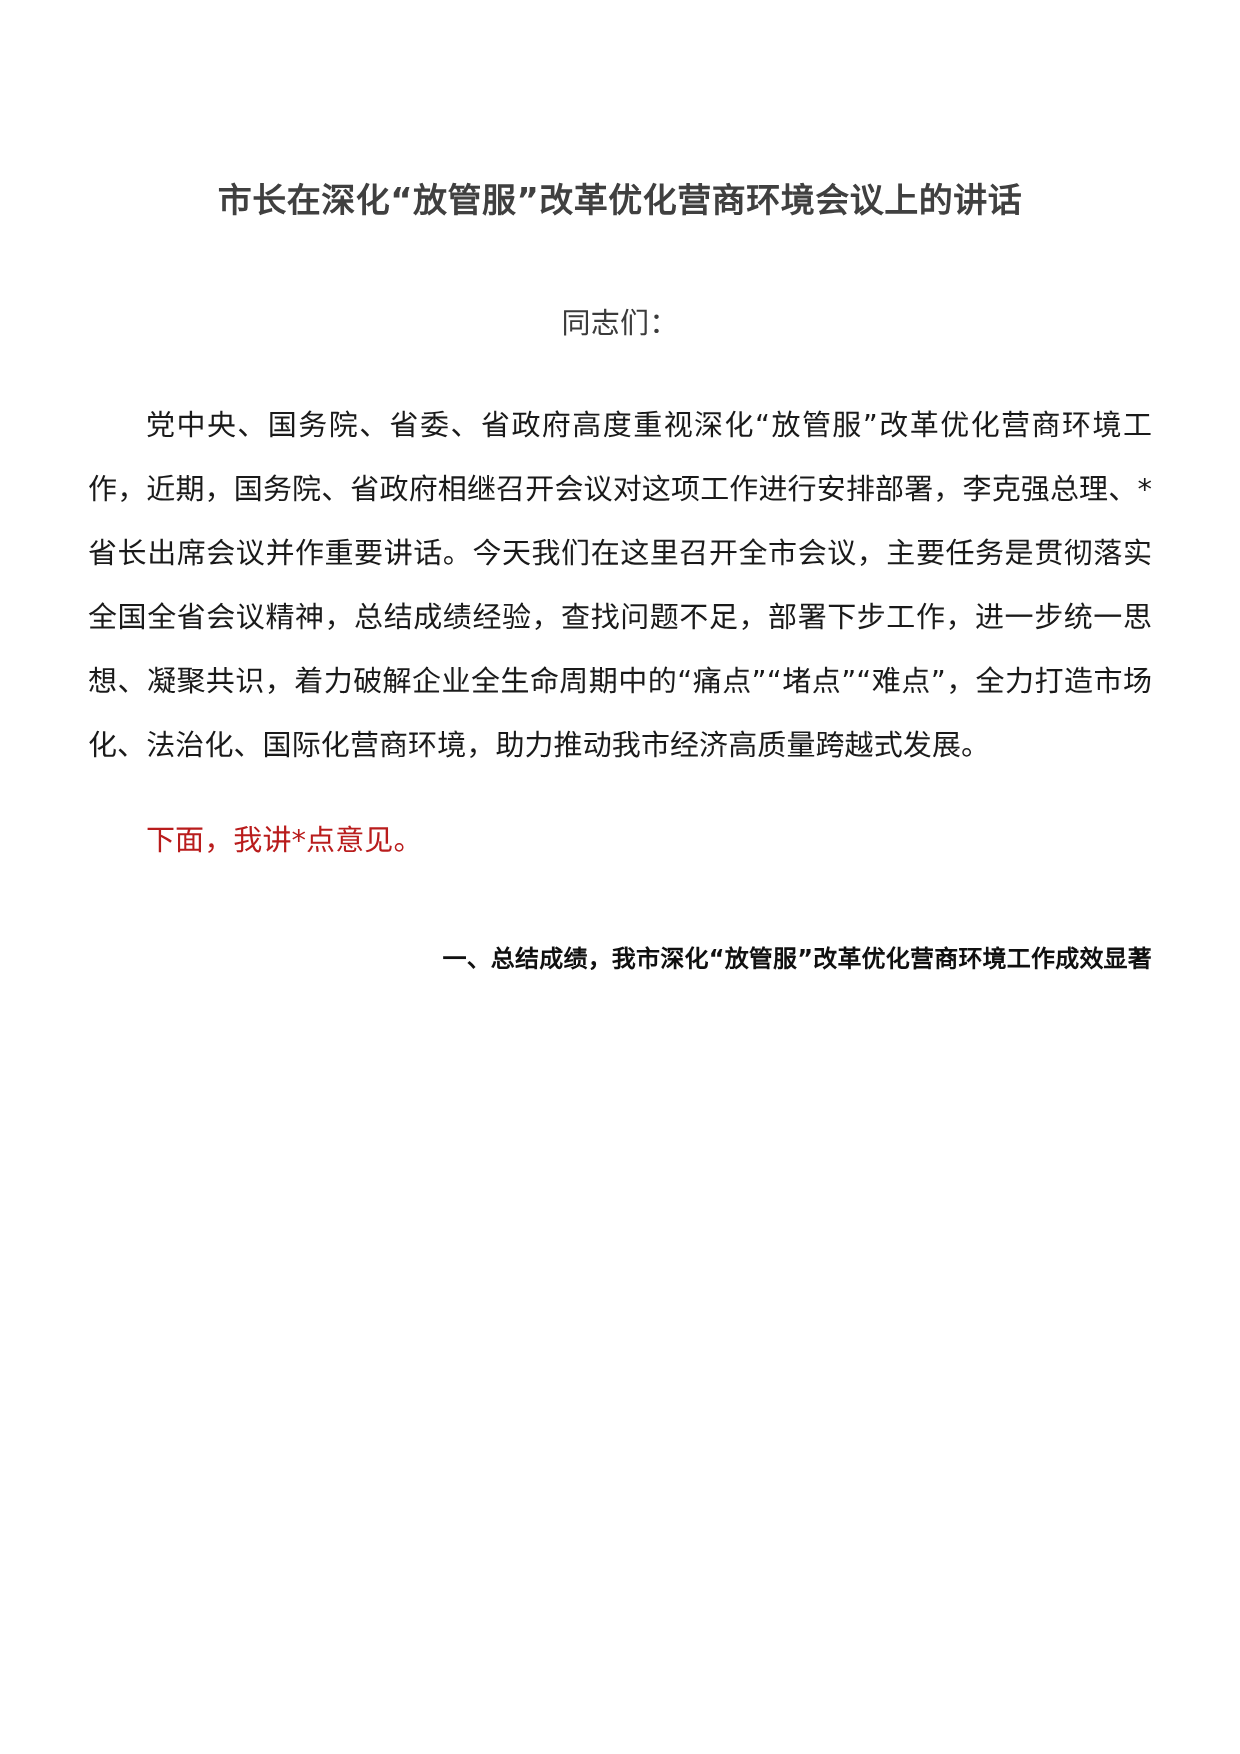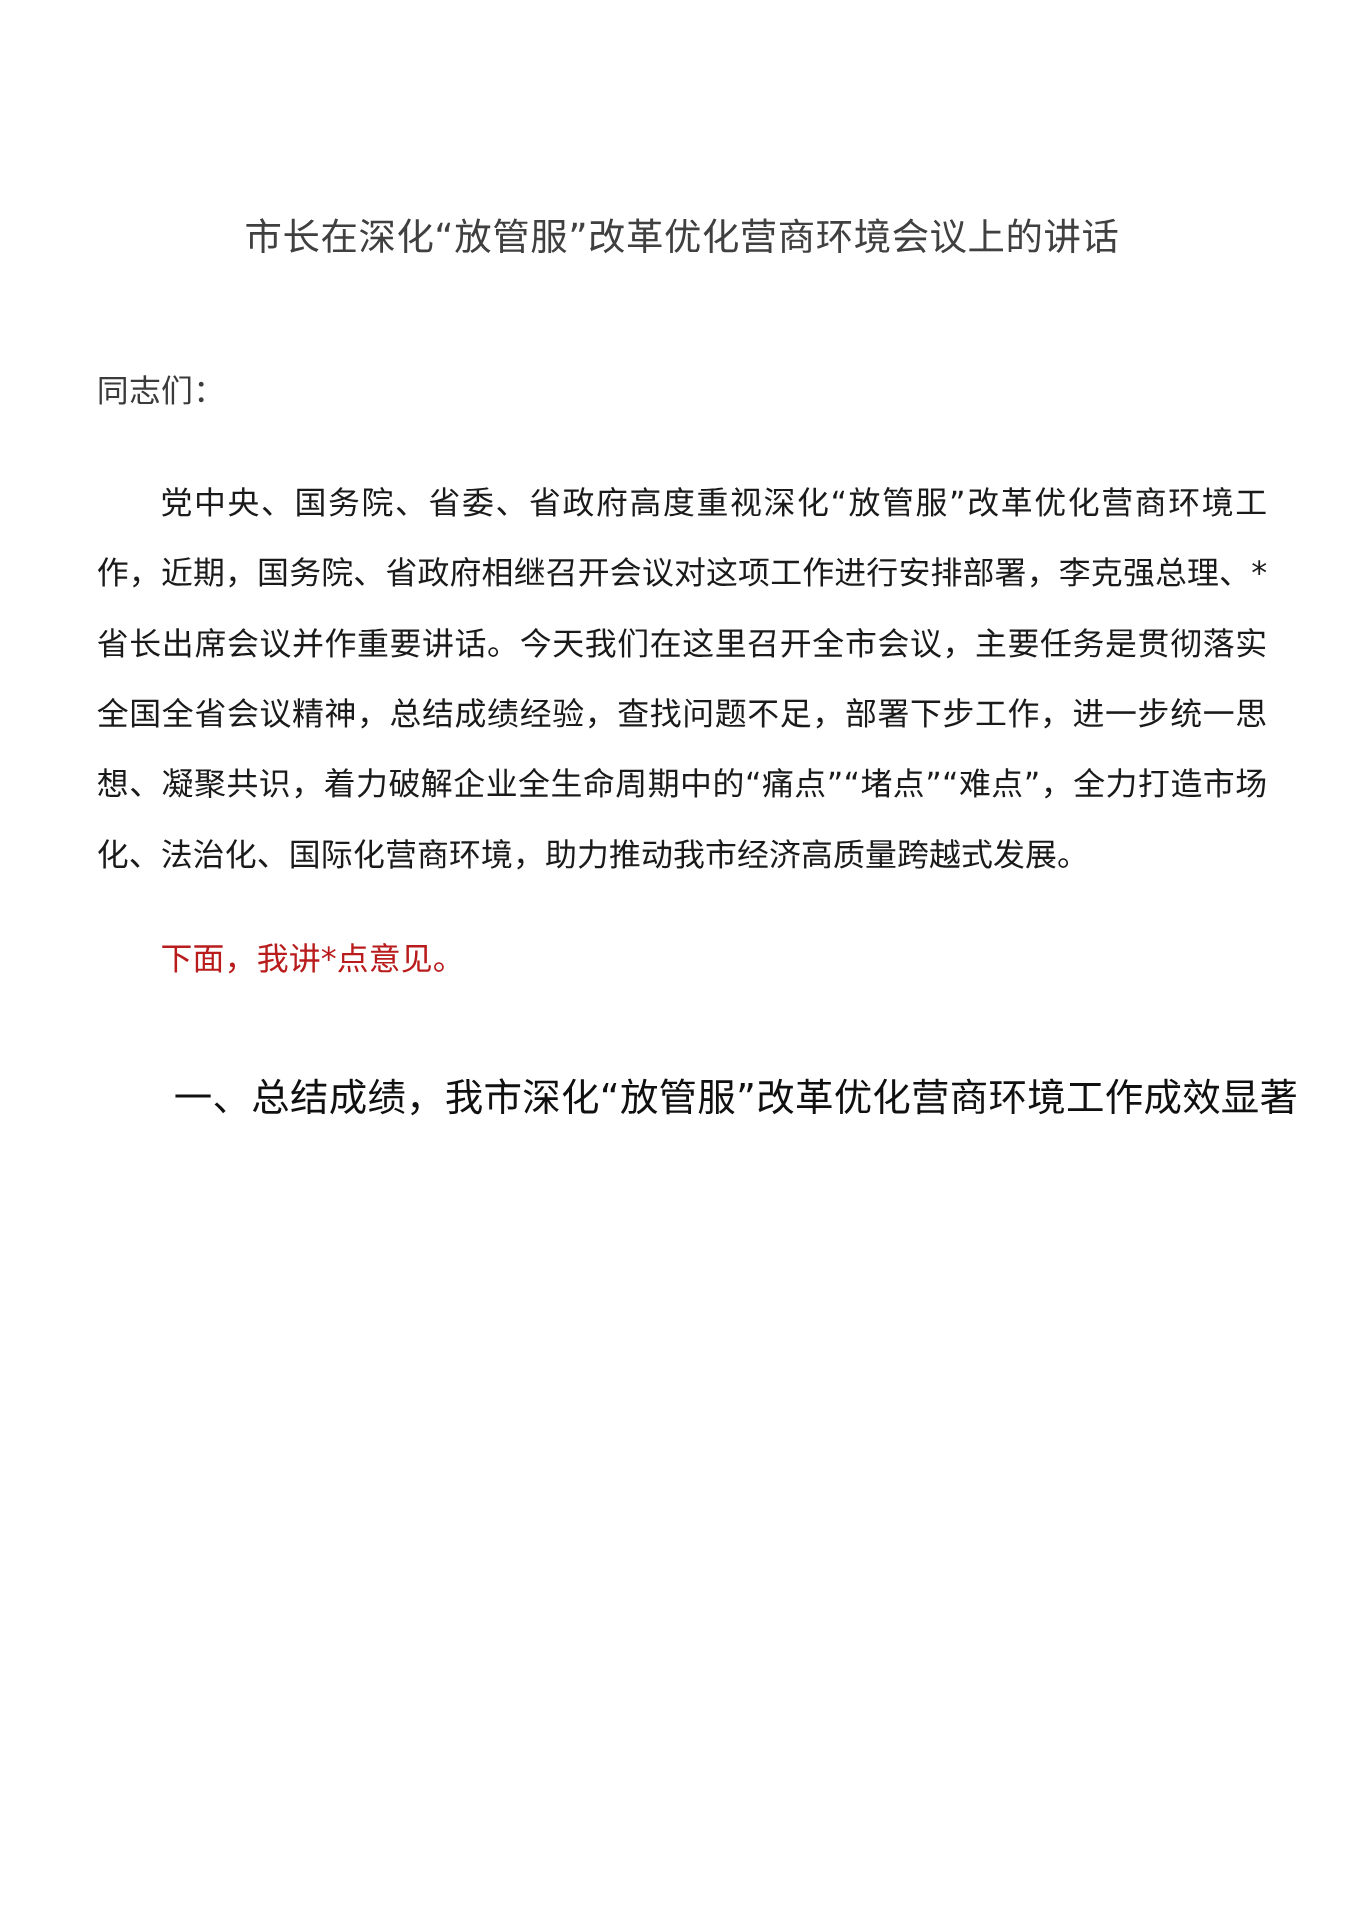--- a/index.html
+++ b/index.html
@@ -22,41 +22,41 @@
 
   .content {
     position: absolute;
     left: 88px;
     top: 0;
     width: 1064px;
   }
 
   
   .doc-title {
-    margin: 16px;
+    margin: 0;
     padding: 0;
     text-align: center;
     font-size: 34px;
-    font-weight: normal;
+    font-weight: bold;
     color: #404040;
     letter-spacing: 0.5px;
     line-height: 1.35;
     padding-top: 178px;
     white-space: nowrap;
   }
 
   
   .salutation {
     margin: 0;
     padding: 0;
     padding-top: 78px;
     font-size: 29px;
     color: #3b3b3b;
     line-height: 1.5;
-    text-align: left;
+    text-align: center;
     letter-spacing: 0.2px;
   }
 
   
   .body-para {
     margin: 0;
     padding: 0;
     font-size: 29px;
     color: #1a1a1a;
     line-height: 64px;
@@ -78,26 +78,26 @@
     text-indent: 2em;
     text-align: left;
     letter-spacing: 0.1px;
   }
 
   
   .section-heading {
     margin: 0;
     padding: 0;
     padding-top: 44px;
-    font-size: 35px;
-    font-weight: normal;
+    font-size: 24px;
+    font-weight: bold;
     color: #101010;
     line-height: 1.5;
     text-indent: 2em;
-    text-align: left;
+    text-align: right;
     letter-spacing: 0.2px;
     white-space: nowrap;
   }
 </style>
 </head>
 <body>
 
 <div class="page">
   <div class="content">
 

